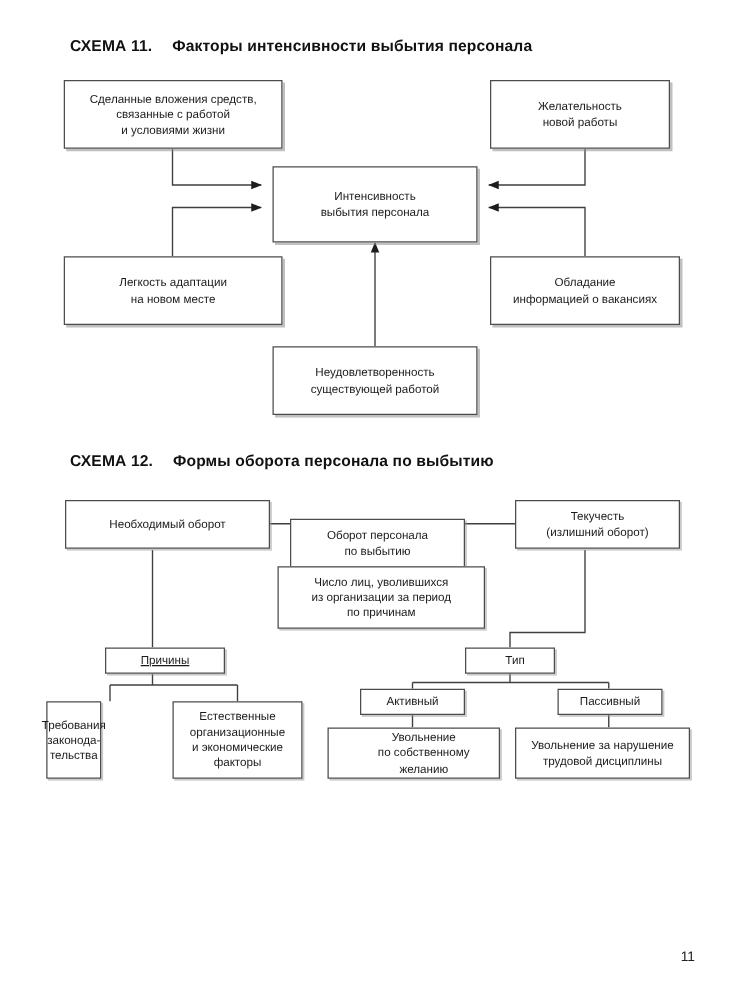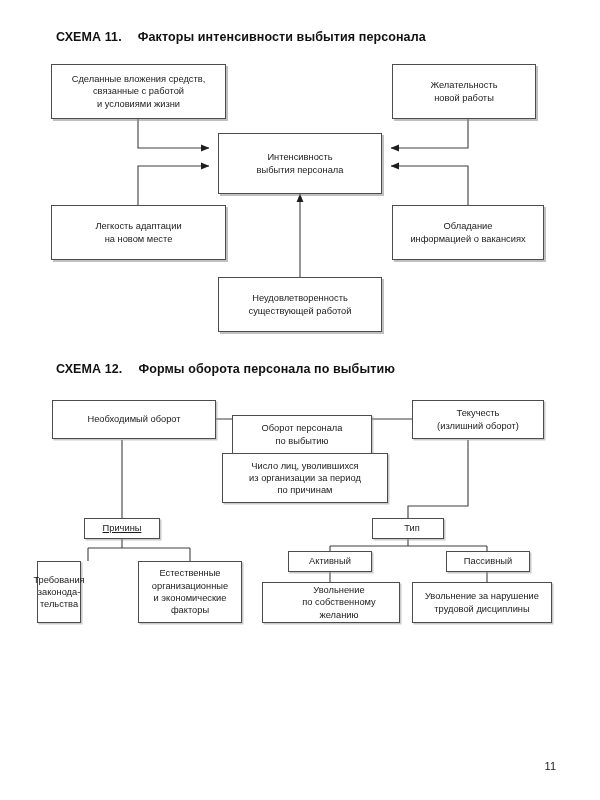--- a/index.html
+++ b/index.html
@@ -183,21 +183,21 @@
     <span class="txt">Текучесть
 (излишний оборот)</span>
   </div>
 
   <div class="node plain" style="left:222px; top:453px; width:166px; height:50px;">
     <span class="txt">Число лиц, уволившихся
 из организации за период
 по причинам</span>
   </div>
 
-  <div class="node plain" style="left:84px; top:518px; width:76px; height:21px;text-decoration:underline;">
+  <div class="node plain" style="left:84px; top:518px; width:96px; height:21px;text-decoration:underline;">
     <span class="txt">Причины</span>
   </div>
 
   <div class="node plain" style="left:37px; top:561px; width:44px; height:62px;">
     <span class="txt">Требования
 законода-
 тельства</span>
   </div>
 
   <div class="node plain" style="left:138px; top:561px; width:104px; height:62px;">

